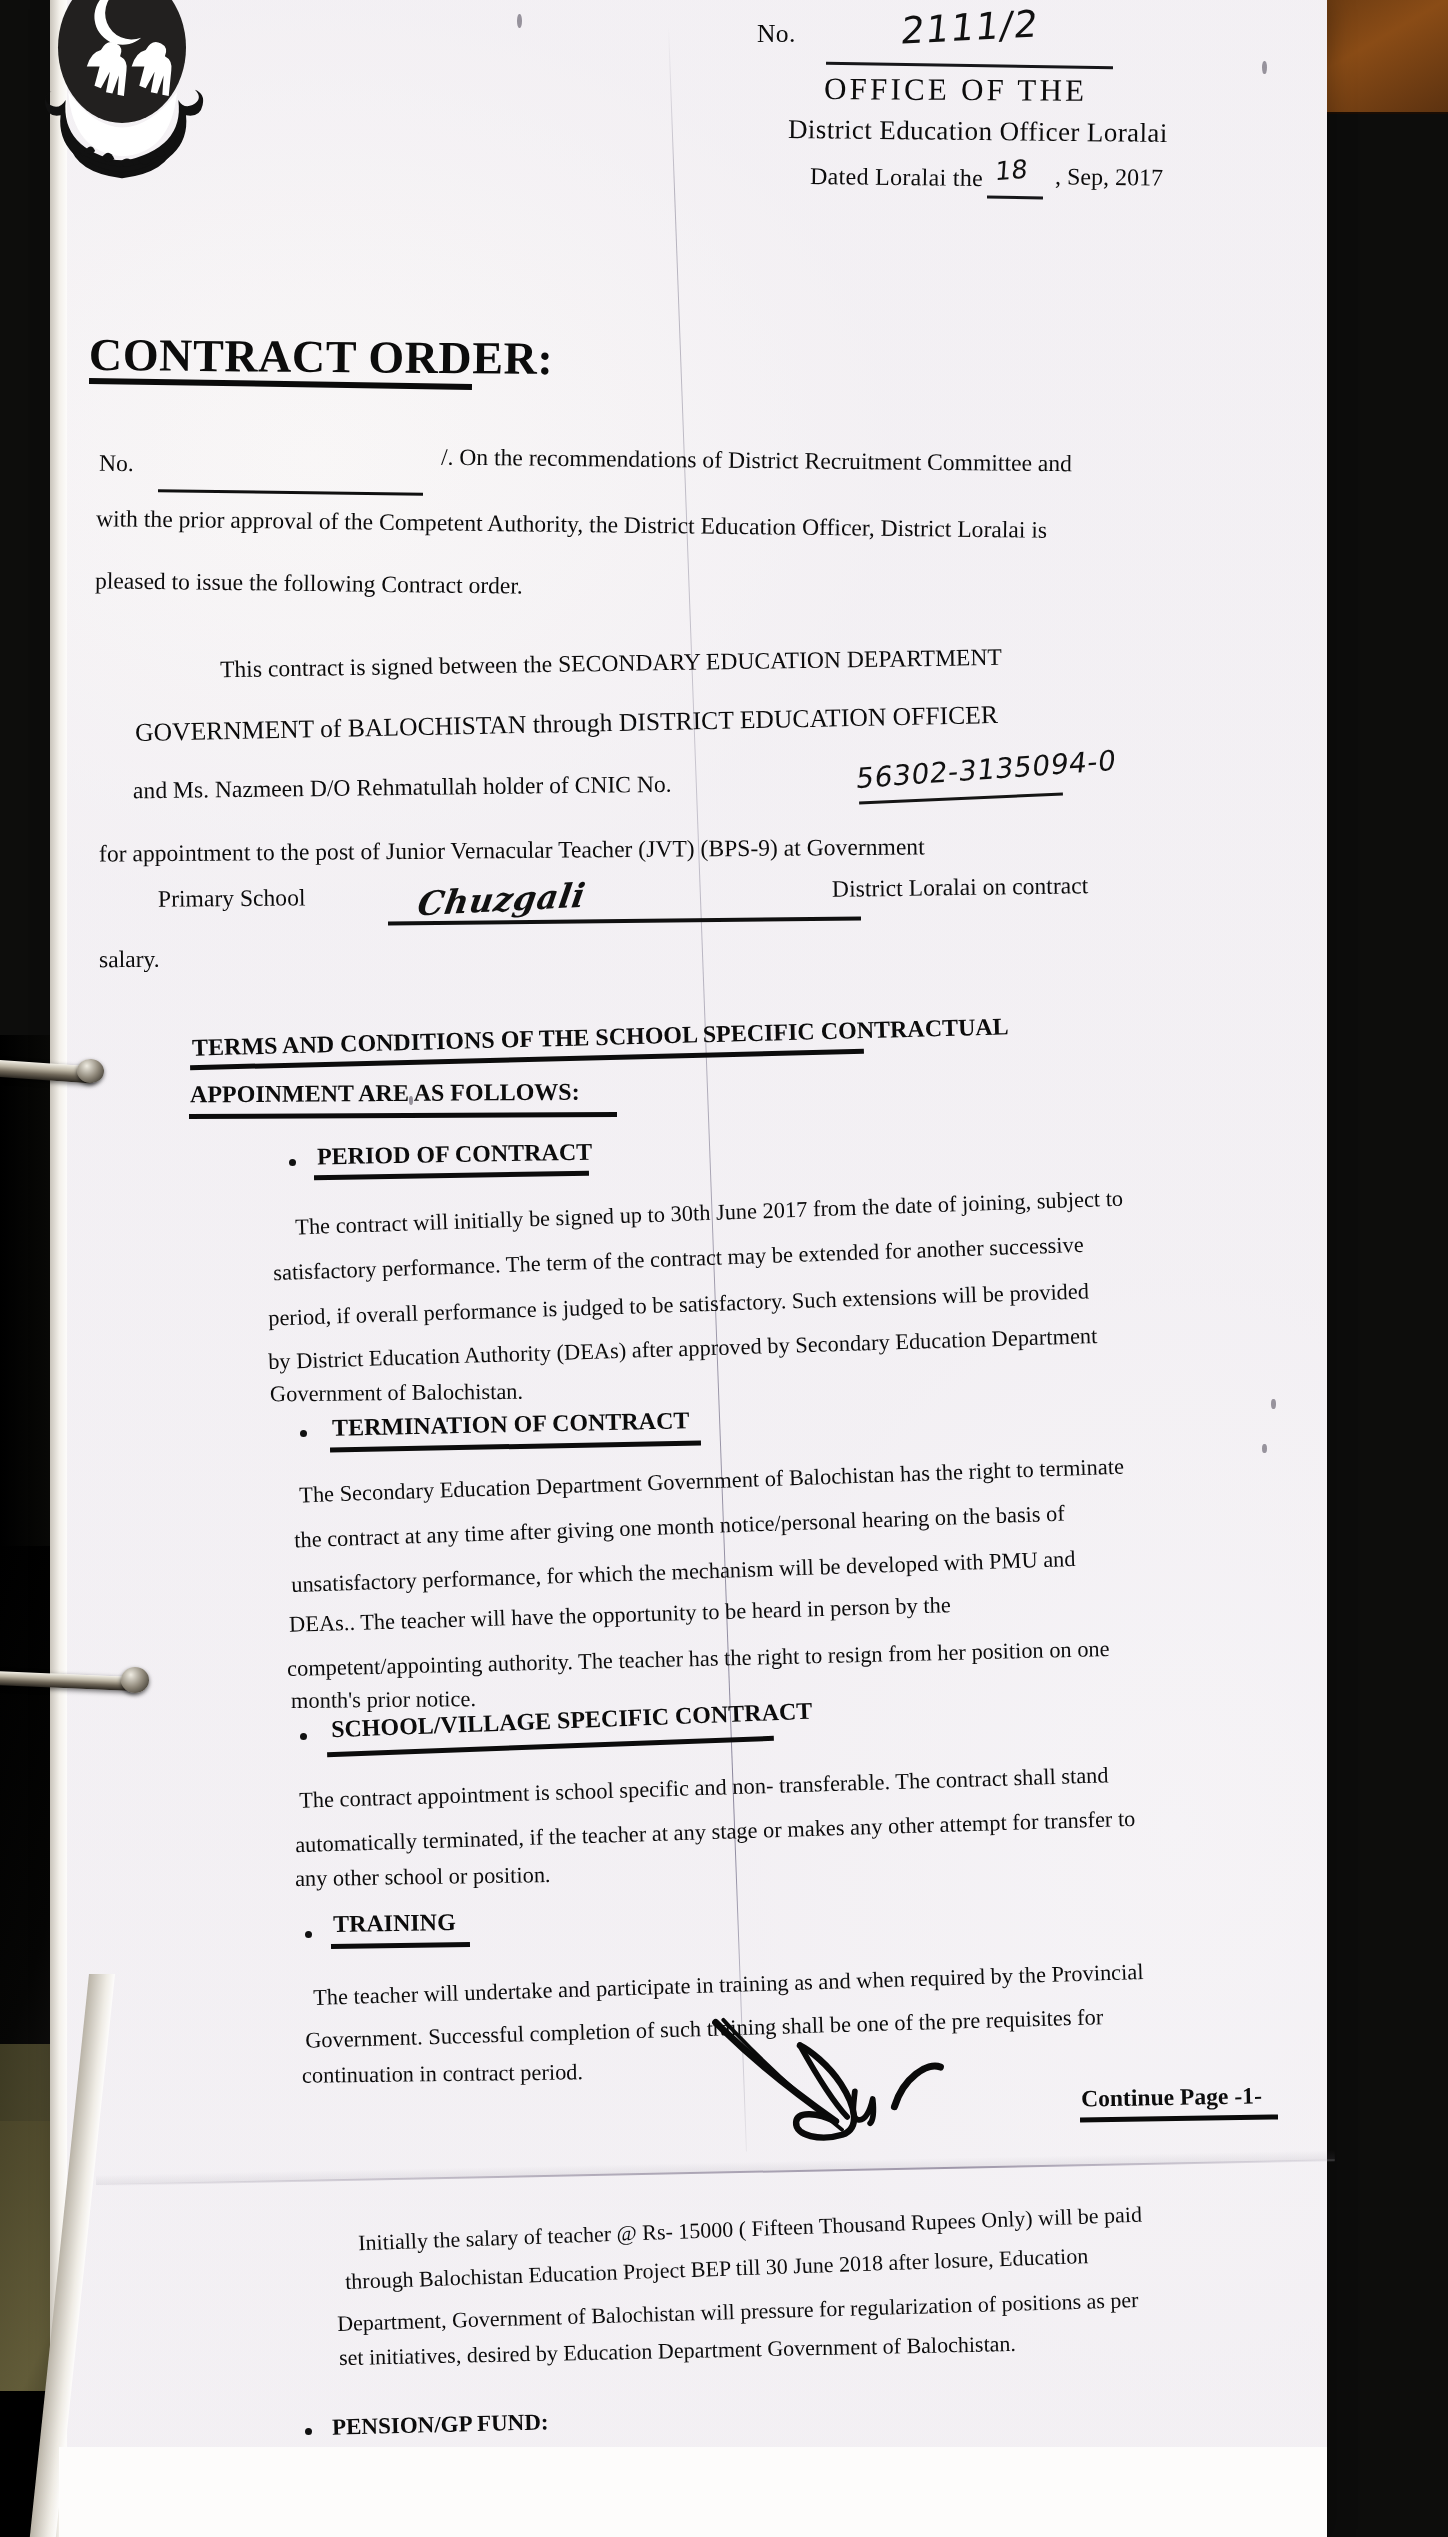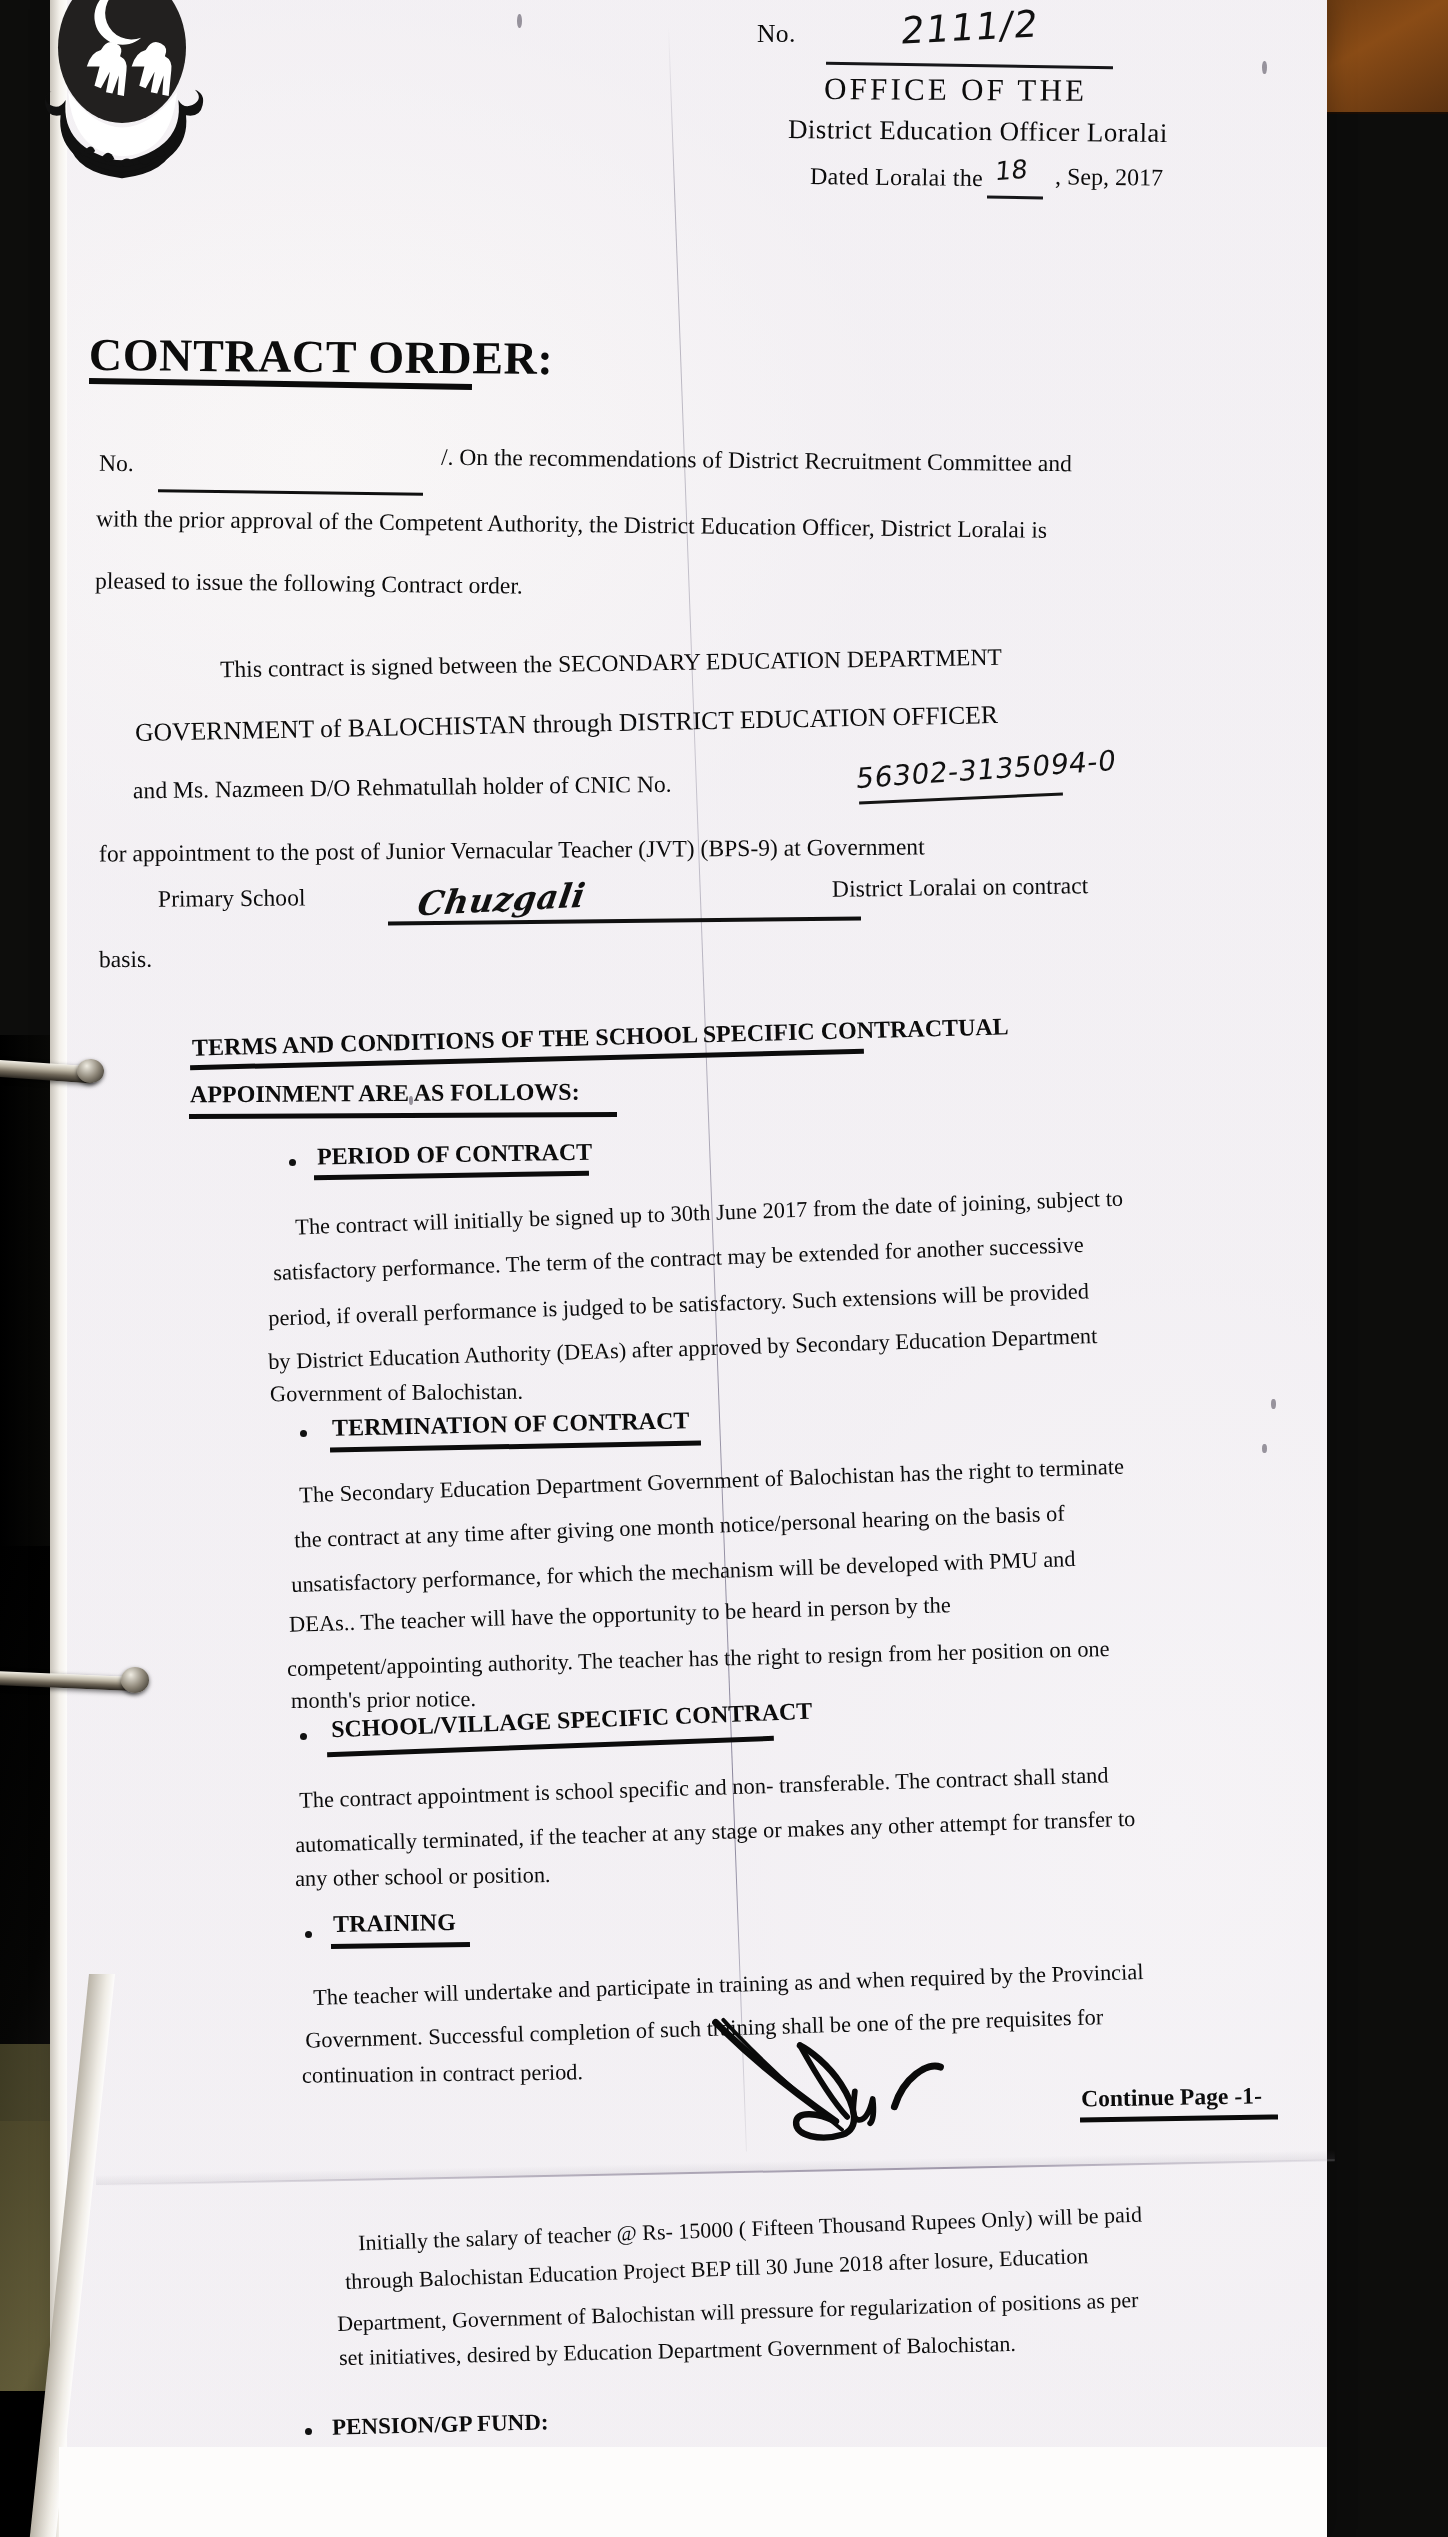--- a/index.html
+++ b/index.html
@@ -420,21 +420,21 @@
   <div class="txt p2l1">This contract is signed between the SECONDARY EDUCATION DEPARTMENT</div>
   <div class="txt p2l2">GOVERNMENT of BALOCHISTAN through DISTRICT EDUCATION OFFICER</div>
   <div class="txt p2l3">and Ms.  Nazmeen  D/O  Rehmatullah    holder  of  CNIC  No.</div>
   <div class="hw-cnic">56302-3135094-0</div>
   <div class="cnic-line"></div>
   <div class="txt p2l4">for appointment to the post of Junior Vernacular Teacher (JVT) (BPS-9) at Government</div>
   <div class="txt p2l5">Primary School</div>
   <div class="hw-school">Chuzgali</div>
   <div class="school-line"></div>
   <div class="txt p2l5b">District Loralai on contract</div>
-  <div class="txt p2l6">basis.</div>
+  <div class="txt p2l6">salary.</div>
 
   <div class="txt tc1">TERMS AND CONDITIONS OF THE SCHOOL SPECIFIC CONTRACTUAL</div>
   <div class="tc1-rule"></div>
   <div class="txt tc2">APPOINMENT ARE AS FOLLOWS:</div>
   <div class="tc2-rule"></div>
 
   <div class="bullet b1"></div>
   <div class="txt sec-head h1">PERIOD OF CONTRACT</div>
   <div class="sec-rule h1r"></div>
   <div class="txt body-l t1a">The contract will initially be signed up to 30th June 2017 from the date of joining, subject to</div>

